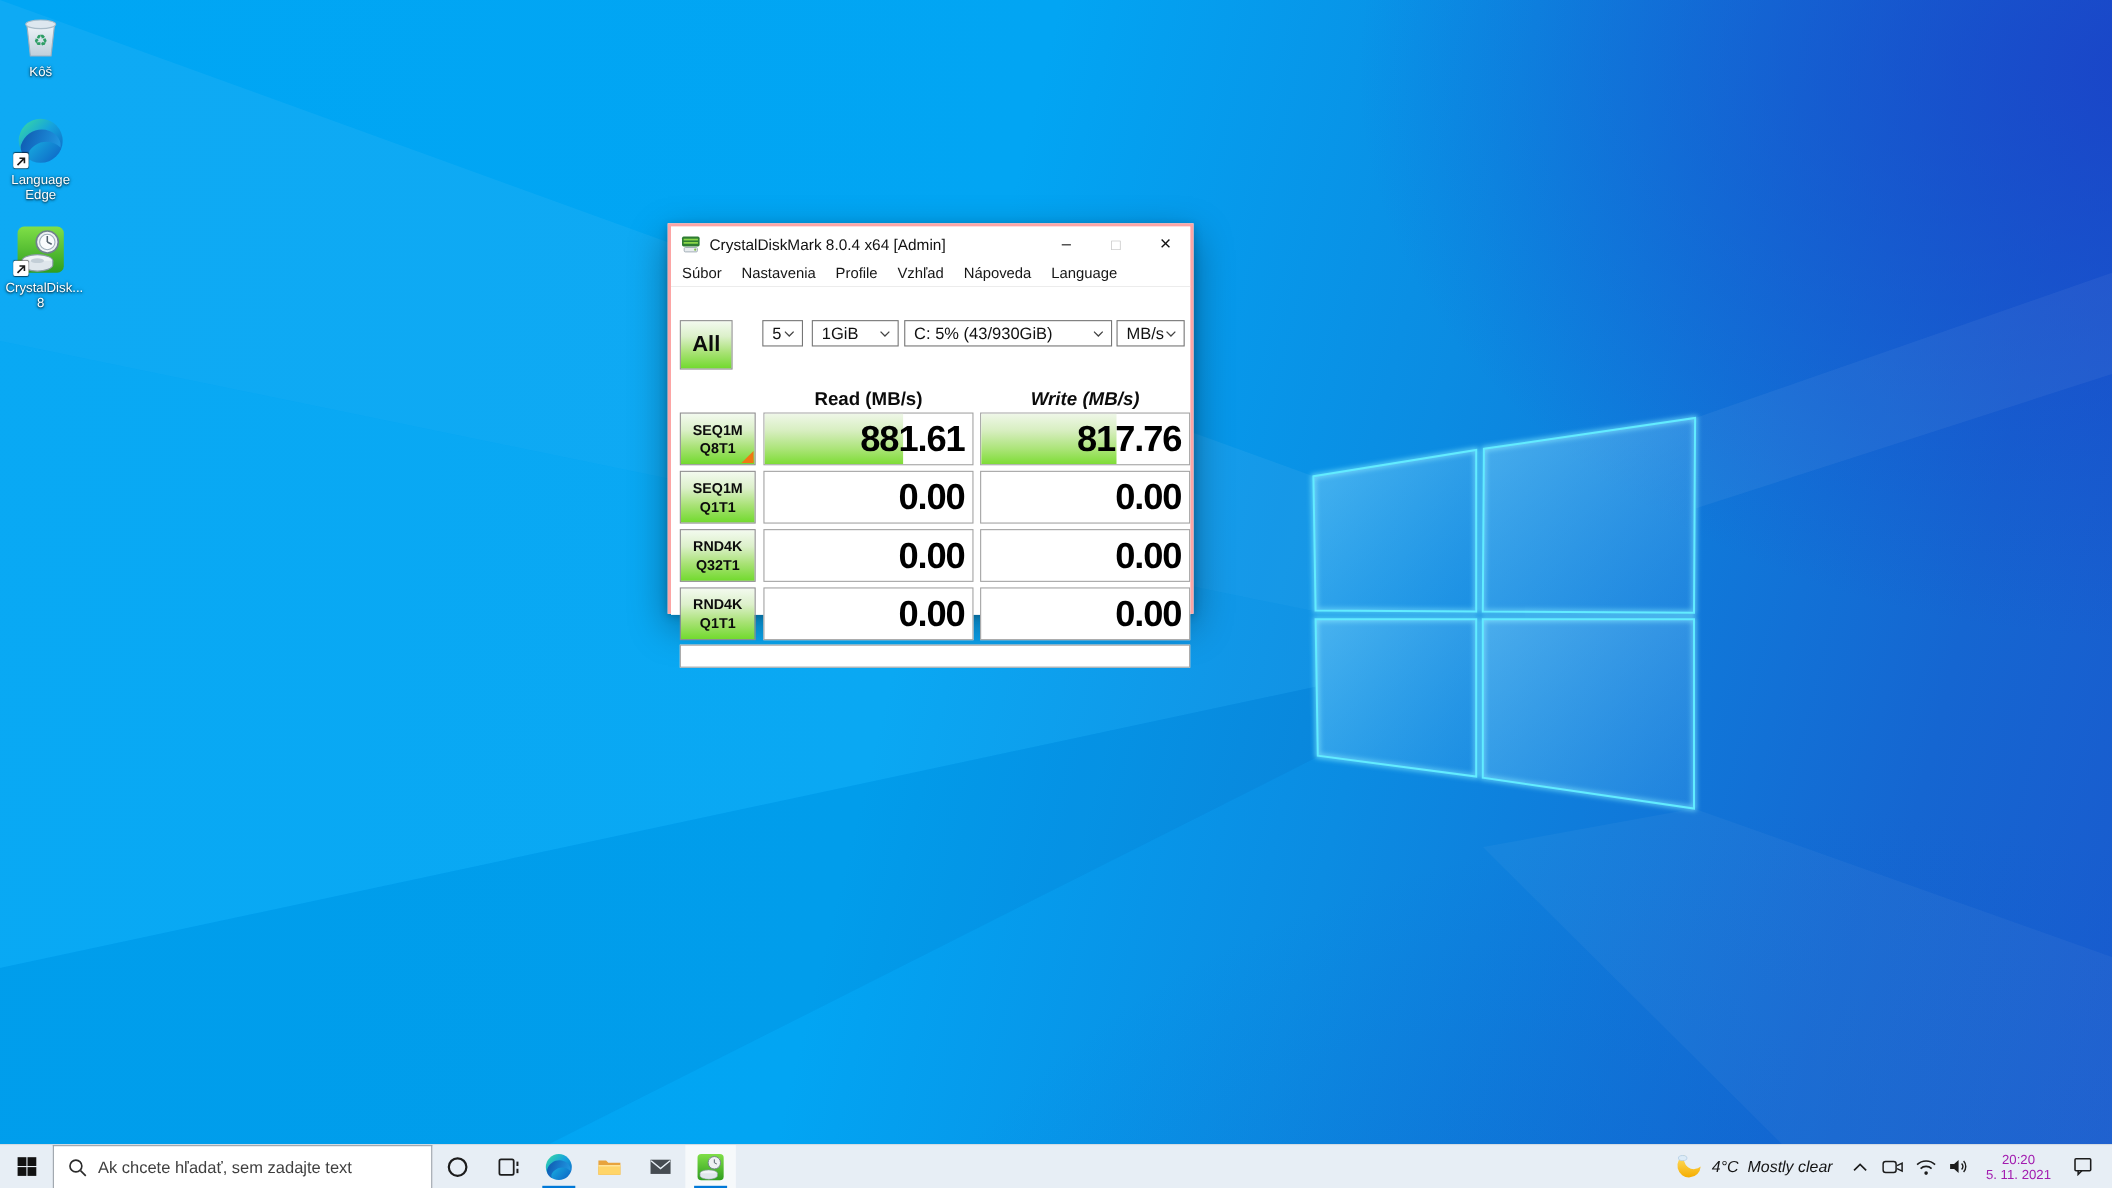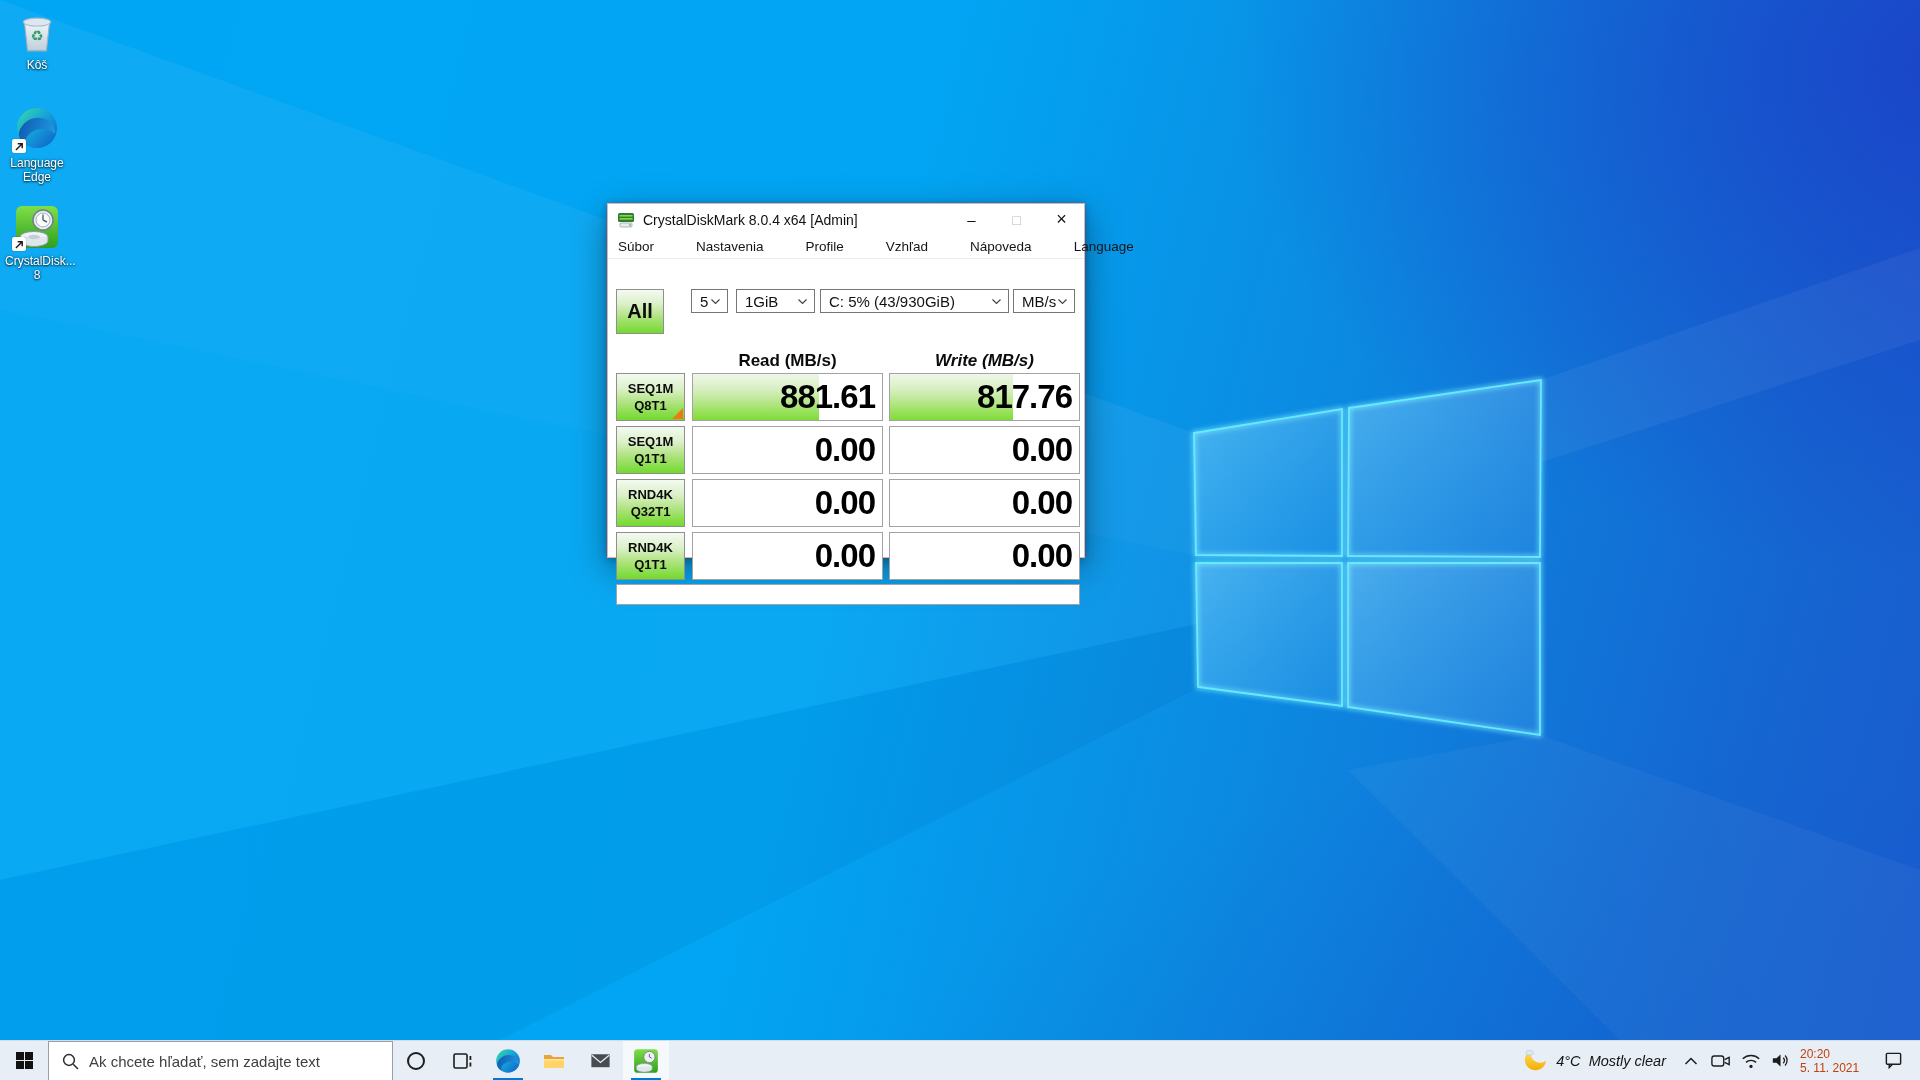--- a/index.html
+++ b/index.html
@@ -27,33 +27,33 @@
   .di-label span { display:block; }
   .shortcut-arrow {
     position:absolute; left:-2px; bottom:-1px; width:14px; height:14px;
     background:#fff; border-radius:2px; box-shadow:0 0 1px rgba(0,0,0,.6);
     display:flex; align-items:center; justify-content:center;
   }
 
   
   .cdm-window {
     position:absolute; left:607px; top:203px; width:478px; height:355px;
-    background:#fff; border:1px solid #fca5a5;
+    background:#fff; border:3px solid #fca5a5;
     box-shadow:0 12px 34px rgba(0,0,0,.38), 0 2px 8px rgba(0,0,0,.25);
   }
   .titlebar { height:31px; display:flex; align-items:center; background:#fff; }
   .title-icon { margin-left:9px; width:18px; height:16px; }
   .title-text { margin-left:8px; font-size:14px; color:#111; flex:1;
                 white-space:nowrap; overflow:hidden; }
   .tb-btn { width:45px; height:31px; display:flex; align-items:center; justify-content:center;
             font-size:15px; color:#111; }
   .tb-btn.maximize { color:#b9b9b9; font-size:14px; }
   .tb-btn.close { font-size:18px; }
   .menubar { height:24px; display:flex; align-items:center; padding-left:1px;
-             border-bottom:1px solid #ececec; background:#fff;gap:24px; }
+             border-bottom:1px solid #ececec; background:#fff; }
   .menu-item { padding:0 9px; font-size:13.5px; color:#161616; }
 
   .cdm-content { position:relative; width:100%; height:298px; background:#fff; }
 
   .grn {
     background:linear-gradient(to bottom, #f3faef 0%, #dcf0ca 32%, #a9e276 66%, #72da2e 100%);
     border:1px solid #8f8f8f;
   }
   .all-button { position:absolute; left:8px; top:30px; width:48px; height:45px;
                 font-weight:bold; font-size:20px; color:#0c0c0c; text-align:center; line-height:43px; }
@@ -113,21 +113,21 @@
   .tb-app { position:relative; width:46px; display:flex; align-items:center; justify-content:center; }
   .tb-app.running::after { content:""; position:absolute; left:8px; right:8px; bottom:0;
                            height:2.5px; background:#0078d7; }
   .tb-app.active { background:rgba(255,255,255,.62); }
   .tb-spacer { flex:1; }
 
   .tray { display:flex; align-items:center; padding-right:8px; }
   .tray-weather { display:flex; align-items:center; gap:7px; padding:0 10px; height:40px;font-style:italic; }
   .tray-weather .wtxt { font-size:14.5px; color:#151515; white-space:nowrap; }
   .tray-btn { width:30px; height:40px; display:flex; align-items:center; justify-content:center; }
-  .tray-clock { width:78px; text-align:left; font-size:12px; line-height:14px; color:#c2410c;
+  .tray-clock { width:78px; text-align:center; font-size:12px; line-height:14px; color:#a21caf;
                 padding:0 4px; }
   .action-center { width:38px; }
 </style>
 </head>
 <body>
 
 <div class="screen">
 
   <svg width="0" height="0" style="position:absolute">
     <defs>

